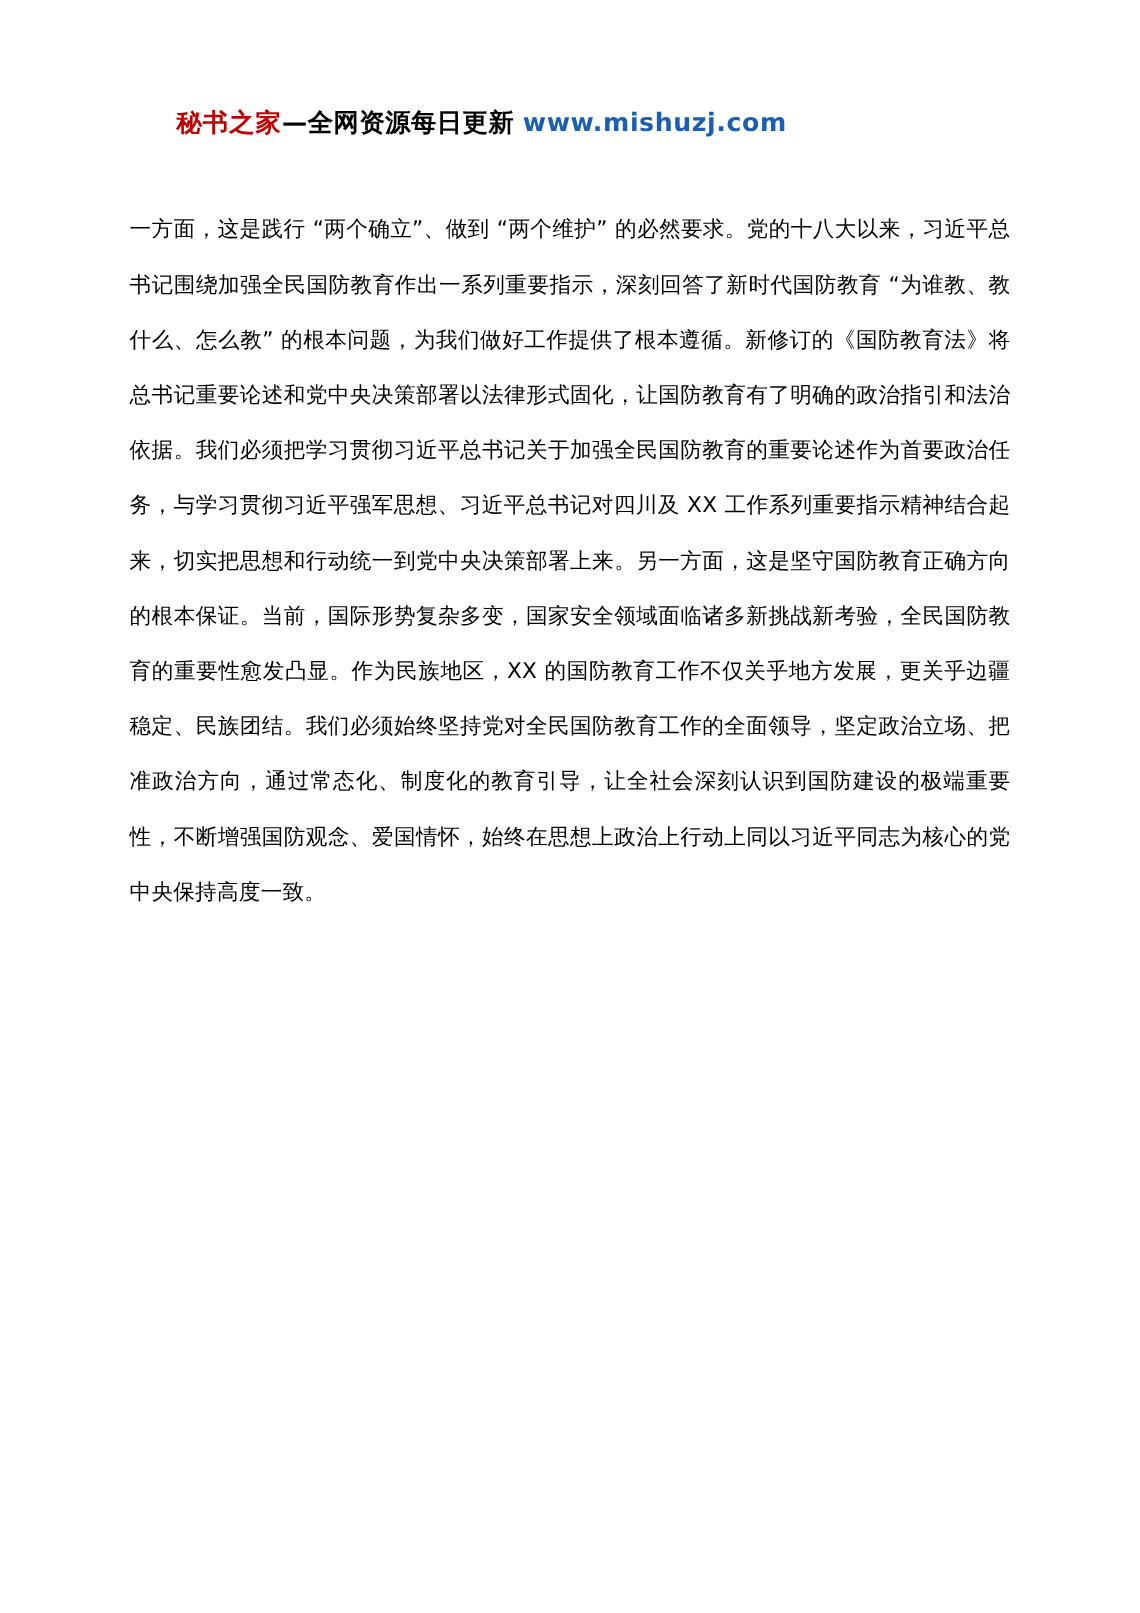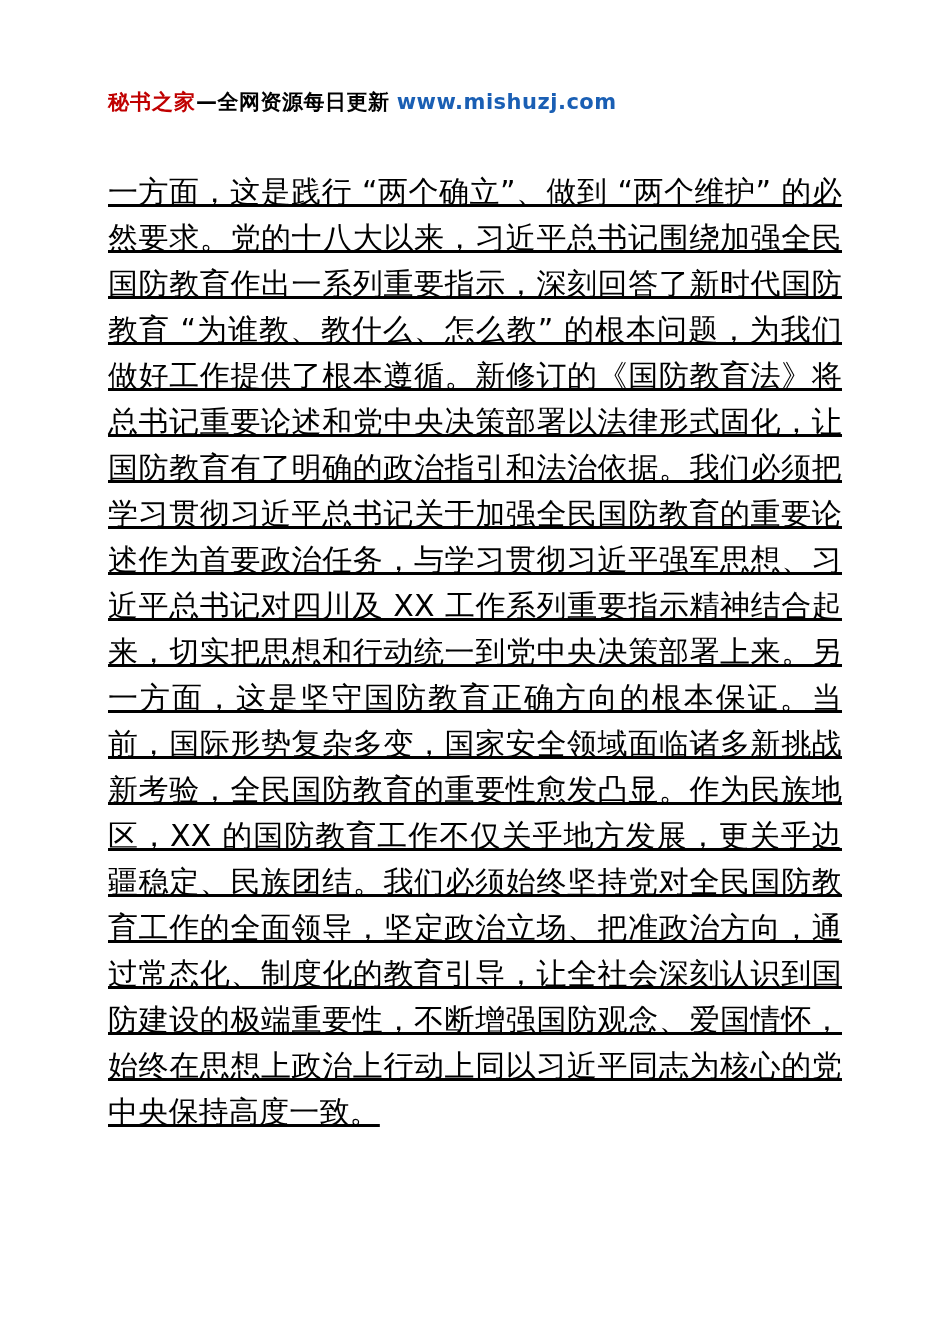--- a/index.html
+++ b/index.html
@@ -21,44 +21,44 @@
     height: 1344px;
     box-sizing: border-box;
     padding: 0 108px;
   }
   .header {
     padding-top: 88px;
     font-size: 21px;
     line-height: 1.4;
     white-space: nowrap;
     letter-spacing: 0.5px;
+    margin-left: 39px;
   }
   .header .brand {
     color: #c00000;
     font-weight: bold;
     letter-spacing: 1px;
   }
   .header .tagline {
     color: #000000;
     font-weight: bold;
   }
   .header .site-link {
     color: #1a5fb4;
     font-weight: bold;
     text-decoration: none;
     font-family: "DejaVu Sans", "Liberation Sans", sans-serif;
   }
   .body-text {
     margin-top: 52px;
-    font-size: 30px;
+    font-size: 18px;
     line-height: 46px;
     text-align: justify;
     text-justify: inter-ideograph;
     letter-spacing: 0.2px;
-    text-decoration: underline;
   }
   .para {
     margin: 0;
     text-indent: 0;
   }
   .para + .para {
     margin-top: 0;
   }
   .indent2 {
     text-indent: 2em;

